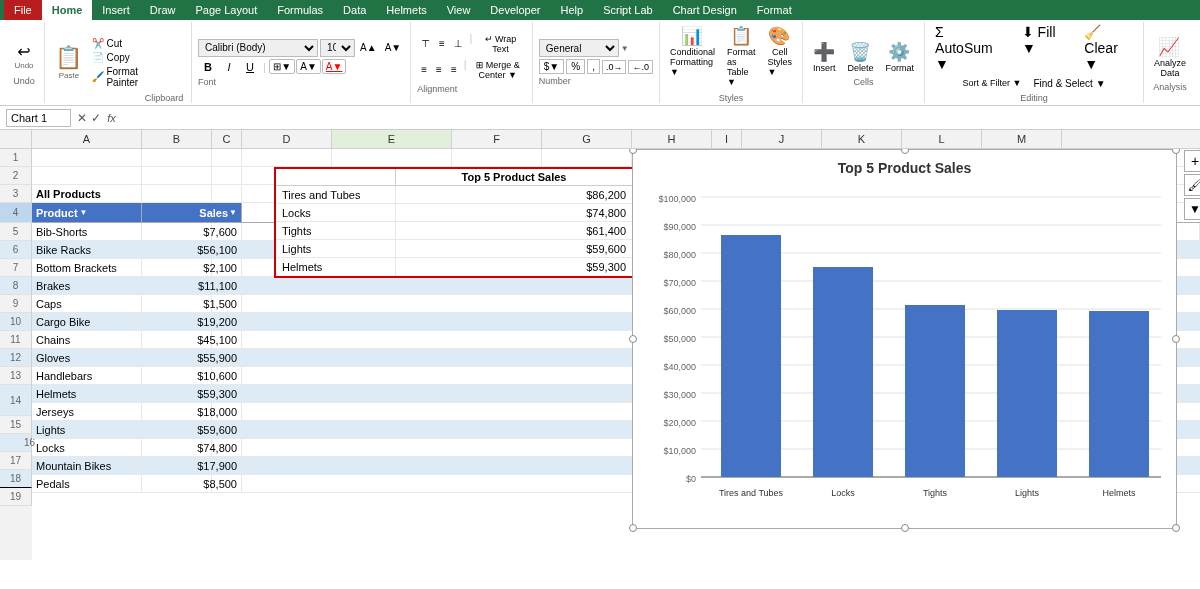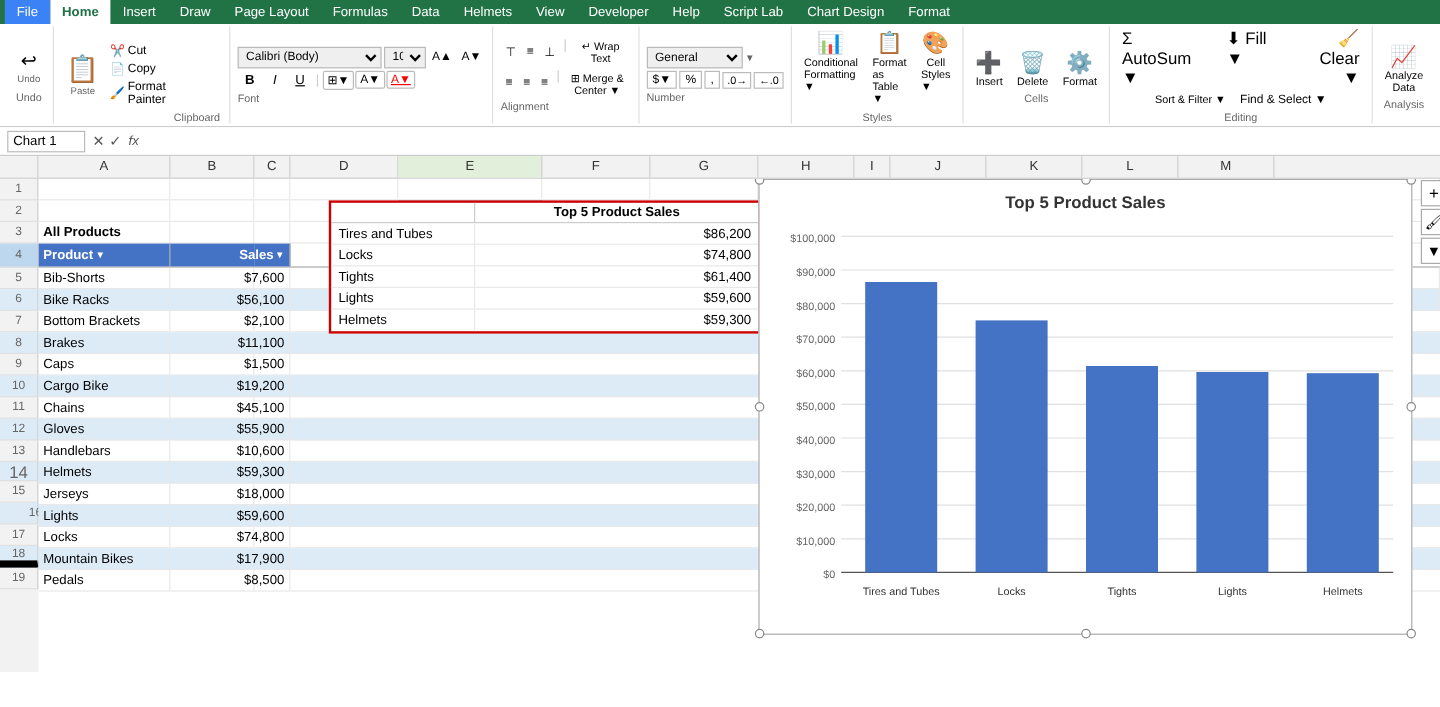--- a/index.html
+++ b/index.html
@@ -4,21 +4,21 @@
   <style>
     * { box-sizing: border-box; margin: 0; padding: 0; }
     body { font-family: 'Segoe UI', Arial, sans-serif; font-size: 11px; background: #fff; overflow: hidden; }
   </style>
 </head>
 <body>
 
 <div>
 
   <div style="background:#217346; display:flex; align-items:flex-end; padding: 0 4px;">
-    <div style="padding:4px 10px; font-size:11px; color:white; cursor:pointer; background:#3b82f6;">File</div>
+    <div style="padding:4px 10px; font-size:11px; color:white; cursor:pointer; background:#b91c1c;">File</div>
     <div style="padding:4px 10px; font-size:11px; color:#217346; cursor:pointer; background:white; font-weight:bold;">Home</div>
     <div style="padding:4px 10px; font-size:11px; color:white; cursor:pointer;">Insert</div>
     <div style="padding:4px 10px; font-size:11px; color:white; cursor:pointer;">Draw</div>
     <div style="padding:4px 10px; font-size:11px; color:white; cursor:pointer;">Page Layout</div>
     <div style="padding:4px 10px; font-size:11px; color:white; cursor:pointer;">Formulas</div>
     <div style="padding:4px 10px; font-size:11px; color:white; cursor:pointer;">Data</div>
     <div style="padding:4px 10px; font-size:11px; color:white; cursor:pointer;">Helmets</div>
     <div style="padding:4px 10px; font-size:11px; color:white; cursor:pointer;">View</div>
     <div style="padding:4px 10px; font-size:11px; color:white; cursor:pointer;">Developer</div>
     <div style="padding:4px 10px; font-size:11px; color:white; cursor:pointer;">Help</div>
@@ -157,21 +157,21 @@
     </div>
 
     <div style="display:flex; align-items:center; padding:0 6px; border-right:1px solid #e0e0e0; gap:2px; flex-direction:column; justify-content:center;">
       <div style="display:flex; gap:20px;">
         <div style="display:flex; flex-direction:column; align-items:center; cursor:pointer; font-size:9px; padding:2px 4px;">
           <span style="font-size:14px;">Σ AutoSum ▼</span>
         </div>
         <div style="display:flex; flex-direction:column; align-items:center; cursor:pointer; font-size:9px; padding:2px 4px;">
           <span style="font-size:14px;">⬇ Fill ▼</span>
         </div>
-        <div style="display:flex; flex-direction:column; align-items:center; cursor:pointer; font-size:9px; padding:2px 4px;text-align:right;">
+        <div style="display:flex; flex-direction:column; align-items:center; cursor:pointer; font-size:9px; padding:2px 4px;">
           <span style="font-size:14px;">🧹 Clear ▼</span>
         </div>
       </div>
       <div style="display:flex; gap:4px;">
         <div style="display:flex; flex-direction:column; align-items:center; cursor:pointer; font-size:9px; padding:2px 4px;">
           <span>Sort &amp; Filter ▼</span>
         </div>
         <div style="display:flex; flex-direction:column; align-items:center; cursor:pointer; font-size:10px; padding:2px 4px;justify-content:center;">
           <span>Find &amp; Select ▼</span>
         </div>
@@ -226,25 +226,25 @@
       <div style="height:20px; border-bottom:1px solid #e0e0e0; border-right:1px solid #d0d0d0; text-align:center; font-size:10px; color:#666; display:flex; align-items:center; justify-content:center; background:#BDD7EE;">4</div>
       <div style="height:18px; border-bottom:1px solid #e0e0e0; border-right:1px solid #d0d0d0; text-align:center; font-size:10px; color:#666; display:flex; align-items:center; justify-content:center;">5</div>
       <div style="height:18px; border-bottom:1px solid #e0e0e0; border-right:1px solid #d0d0d0; text-align:center; font-size:10px; color:#666; display:flex; align-items:center; justify-content:center; background:#DDEBF7;">6</div>
       <div style="height:18px; border-bottom:1px solid #e0e0e0; border-right:1px solid #d0d0d0; text-align:center; font-size:10px; color:#666; display:flex; align-items:center; justify-content:center;">7</div>
       <div style="height:18px; border-bottom:1px solid #e0e0e0; border-right:1px solid #d0d0d0; text-align:center; font-size:10px; color:#666; display:flex; align-items:center; justify-content:center; background:#DDEBF7;">8</div>
       <div style="height:18px; border-bottom:1px solid #e0e0e0; border-right:1px solid #d0d0d0; text-align:center; font-size:10px; color:#666; display:flex; align-items:center; justify-content:center;">9</div>
       <div style="height:18px; border-bottom:1px solid #e0e0e0; border-right:1px solid #d0d0d0; text-align:center; font-size:10px; color:#666; display:flex; align-items:center; justify-content:center; background:#DDEBF7;">10</div>
       <div style="height:18px; border-bottom:1px solid #e0e0e0; border-right:1px solid #d0d0d0; text-align:center; font-size:10px; color:#666; display:flex; align-items:center; justify-content:center;">11</div>
       <div style="height:18px; border-bottom:1px solid #e0e0e0; border-right:1px solid #d0d0d0; text-align:center; font-size:10px; color:#666; display:flex; align-items:center; justify-content:center; background:#DDEBF7;">12</div>
       <div style="height:18px; border-bottom:1px solid #e0e0e0; border-right:1px solid #d0d0d0; text-align:center; font-size:10px; color:#666; display:flex; align-items:center; justify-content:center;">13</div>
-      <div style="height:16px; border-bottom:1px solid #e0e0e0; border-right:1px solid #d0d0d0; text-align:center; font-size:14px; color:#666; display:flex; align-items:center; justify-content:center; background:#DDEBF7;">14</div>
+      <div style="height:31px; border-bottom:1px solid #e0e0e0; border-right:1px solid #d0d0d0; text-align:center; font-size:10px; color:#666; display:flex; align-items:center; justify-content:center; background:#DDEBF7;">14</div>
       <div style="height:18px; border-bottom:1px solid #e0e0e0; border-right:1px solid #d0d0d0; text-align:center; font-size:10px; color:#666; display:flex; align-items:center; justify-content:center;">15</div>
       <div style="height:18px; border-bottom:1px solid #e0e0e0; border-right:1px solid #d0d0d0; text-align:center; font-size:10px; color:#666; display:flex; align-items:center; justify-content:center; background:#DDEBF7;padding-left:28px;">16</div>
       <div style="height:18px; border-bottom:1px solid #e0e0e0; border-right:1px solid #d0d0d0; text-align:center; font-size:10px; color:#666; display:flex; align-items:center; justify-content:center;">17</div>
-      <div style="height:18px; border-bottom:6px solid #000000; border-right:1px solid #d0d0d0; text-align:center; font-size:10px; color:#666; display:flex; align-items:center; justify-content:center; background:#DDEBF7;">18</div>
+      <div style="height:18px; border-bottom:1px solid #000000; border-right:1px solid #d0d0d0; text-align:center; font-size:10px; color:#666; display:flex; align-items:center; justify-content:center; background:#DDEBF7;">18</div>
       <div style="height:18px; border-bottom:1px solid #e0e0e0; border-right:1px solid #d0d0d0; text-align:center; font-size:10px; color:#666; display:flex; align-items:center; justify-content:center;">19</div>
     </div>
 
     <div style="display:flex; flex-direction:column; flex:1; position:relative; overflow:hidden;">
 
       <div style="display:flex; border-bottom:1px solid #e8e8e8; height:18px;">
         <div style="width:110px; min-width:110px; border-right:1px solid #e8e8e8; font-size:11px; padding:1px 4px; display:flex; align-items:center;"></div>
         <div style="width:70px; border-right:1px solid #e8e8e8; font-size:11px; padding:1px 4px;"></div>
         <div style="width:30px; border-right:1px solid #e8e8e8; font-size:11px; padding:1px 4px;"></div>
         <div style="width:90px; border-right:1px solid #e8e8e8; font-size:11px; padding:1px 4px;"></div>

